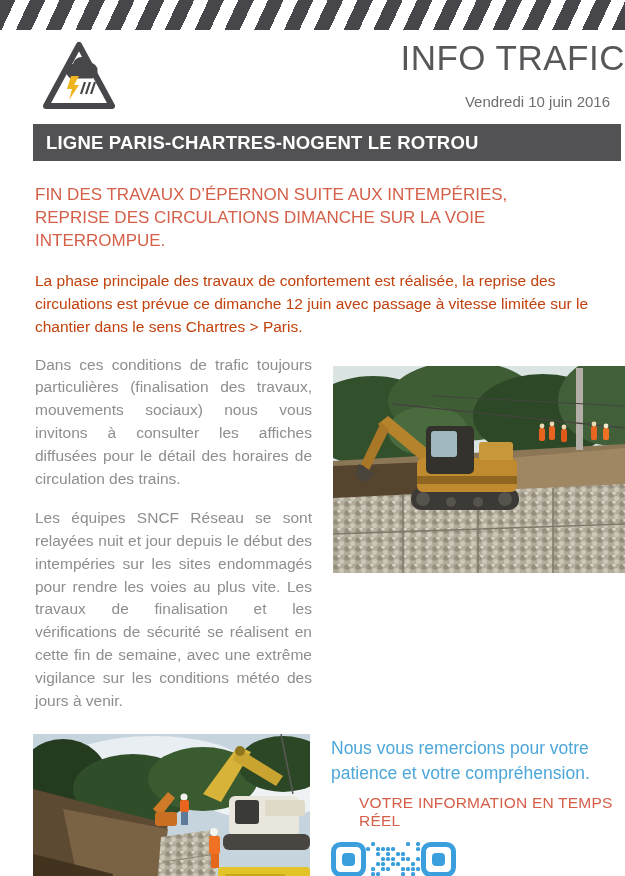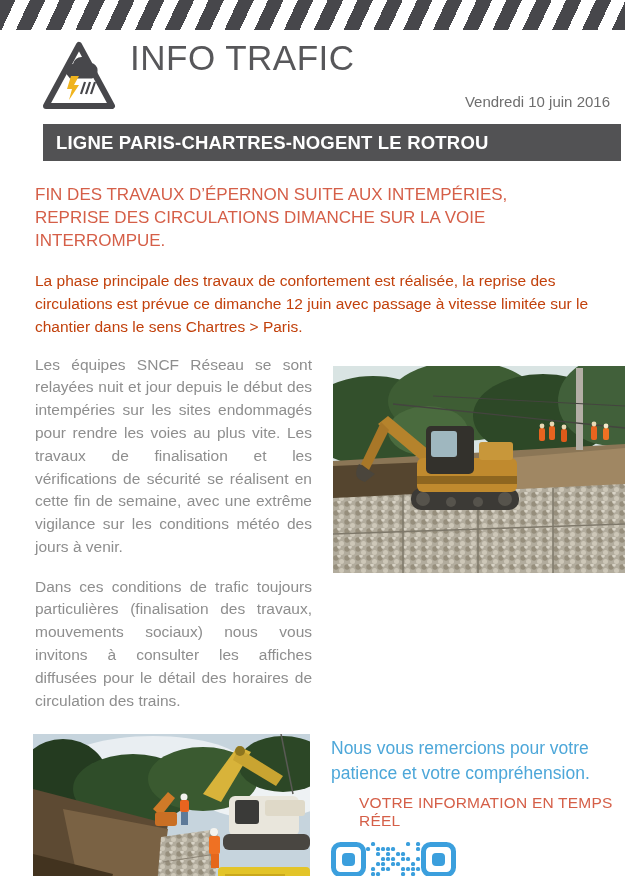--- a/index.html
+++ b/index.html
@@ -5,27 +5,27 @@
   * { margin:0; padding:0; box-sizing:border-box; }
   html,body { background:#ffffff; }
   body { font-family:"Liberation Sans", sans-serif; }
   .page { position:relative; width:625px; height:876px; background:#fff; overflow:hidden; }
 
   
   .stripes { height:30px; width:100%;
     background:repeating-linear-gradient(115deg,#47474b 0 14px,#ffffff 14px 27px); }
 
   
-  .header { position:relative; height:90px; padding:10px 0 0 38px; }
+  .header { position:relative; height:90px; padding:10px 0 0 38px;text-align:right; }
   .tri-icon { position:absolute; left:38px; top:8px; }
   .title { margin-left:92px; color:#57575a; font-size:35px; line-height:1.04; letter-spacing:0.5px; font-weight:400; }
   .date { position:absolute; right:15px; bottom:10px; color:#6e6e6e; font-size:15px; }
 
   
-  .banner { margin:4px 4px 0 43px; height:37px; background:#525254; color:#ffffff;
+  .banner { margin:4px 4px 0 33px; height:37px; background:#525254; color:#ffffff;
     font-weight:bold; font-size:18.5px; display:flex; align-items:center; padding-left:13px; letter-spacing:0.2px; }
 
   
   .headline { margin:23px 8px 0 35px; color:#d55f48; font-size:17px; line-height:1.35; }
 
   
   .intro { margin:17px 22px 0 35px; color:#c2410c; font-size:15.5px; line-height:1.48; }
 
   
   .columns { display:flex; margin:15px 0 0 35px; gap:21px; }
@@ -72,22 +72,22 @@
 
   <div class="headline">
     <div>FIN DES TRAVAUX D’ÉPERNON SUITE AUX INTEMPÉRIES,</div>
     <div>REPRISE DES CIRCULATIONS DIMANCHE SUR LA VOIE INTERROMPUE.</div>
   </div>
 
   <p class="intro">La phase principale des travaux de confortement est réalisée, la reprise des circulations est prévue ce dimanche 12 juin avec passage à vitesse limitée sur le chantier dans le sens Chartres &gt; Paris.</p>
 
   <div class="columns">
     <div class="left-col">
+      <p>Dans ces conditions de trafic toujours particulières (finalisation des travaux, mouvements sociaux) nous vous invitons à consulter les affiches diffusées pour le détail des horaires de circulation des trains.</p>
       <p>Les équipes SNCF Réseau se sont relayées nuit et jour depuis le début des intempéries sur les sites endommagés pour rendre les voies au plus vite. Les travaux de finalisation et les vérifications de sécurité se réalisent en cette fin de semaine, avec une extrême vigilance sur les conditions météo des jours à venir.</p>
-      <p>Dans ces conditions de trafic toujours particulières (finalisation des travaux, mouvements sociaux) nous vous invitons à consulter les affiches diffusées pour le détail des horaires de circulation des trains.</p>
     </div>
 
     <svg class="photo photo-right" viewBox="0 0 292 207">
       <rect width="292" height="207" fill="#cfdcda"></rect>
       <rect x="0" y="0" width="292" height="100" fill="#d9e4e3"></rect>
       <ellipse cx="40" cy="55" rx="70" ry="45" fill="#33502c"></ellipse>
       <ellipse cx="130" cy="35" rx="75" ry="40" fill="#3e5d34"></ellipse>
       <ellipse cx="210" cy="50" rx="70" ry="42" fill="#2d4827"></ellipse>
       <ellipse cx="280" cy="35" rx="55" ry="45" fill="#41603a"></ellipse>
       <ellipse cx="95" cy="65" rx="40" ry="25" fill="#4a6b3e"></ellipse>

